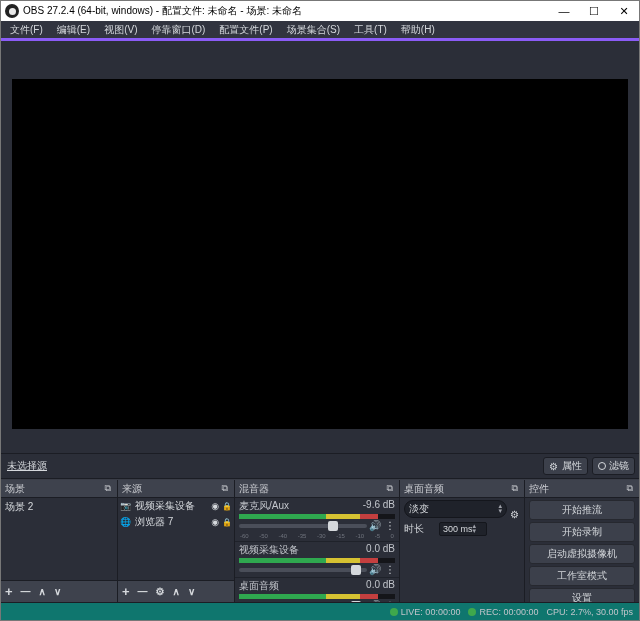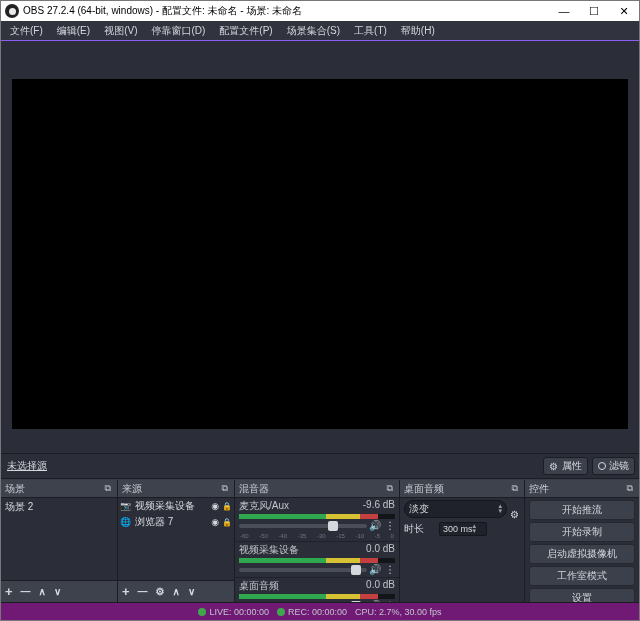--- a/index.html
+++ b/index.html
@@ -3,21 +3,21 @@
 <meta charset="utf-8">
 <style>
   * { box-sizing: border-box; margin: 0; padding: 0; font-family: "Microsoft YaHei", Arial, sans-serif; }
   body { background: #fff; width: 640px; height: 621px; overflow: hidden; position: relative; }
   .window { width: 640px; height: 621px; background: #2b2e38; display: flex; flex-direction: column; border: 1px solid #777; }
   .titlebar { height: 20px; background: #fff; color: #000; display: flex; align-items: center; font-size: 10px; }
   .titlebar .logo { width: 14px; height: 14px; border-radius: 50%; background: #222; margin: 0 4px 0 4px; display:flex;align-items:center;justify-content:center; }
   .titlebar .logo::after{content:"";width:7px;height:7px;border-radius:50%;background:#fff;opacity:.9}
   .titlebar .title { flex: 1; white-space: nowrap; overflow: hidden; }
   .titlebar .winbtn { width: 30px; text-align: center; font-size: 11px; line-height: 20px; }
-  .menubar { height: 20px; background: #31343f; display: flex; align-items: center; padding: 0 2px; border-bottom: 1px solid #8b5cf6; }
+  .menubar { height: 20px; background: #31343f; display: flex; align-items: center; padding: 0 2px; border-bottom: 3px solid #8b5cf6; }
   .menubar span { color: #d5d8dc; font-size: 10px; padding: 2px 7px; }
   .preview-area { flex: 0 0 auto; padding: 38px 11px 24px 11px; }
   .preview { width: 100%; height: 350px; background: #000; }
   .context-row { height: 26px; background: #2b2e38; border-top: 1px solid #1b1d24; border-bottom: 1px solid #1b1d24; display: flex; align-items: center; font-size: 10px; color: #d5d8dc; }
   .context-row .ctxlabel { flex: 1; padding-left: 6px; text-decoration: underline; }
   .ctxbtn { display: flex; align-items: center; background: #3c404b; border: 1px solid #1b1d24; border-radius: 3px; padding: 1px 5px; margin-right: 4px; color: #d5d8dc; font-size: 10px; gap:3px;}
   .gear { width: 10px; height: 10px; display: inline-block; }
   .gear::before { content: "⚙"; font-size: 10px; color: #d5d8dc; line-height: 10px; }
   .filter-icon { width:8px;height:8px;border-radius:50%;border:1px solid #d5d8dc;display:inline-block; }
   .docks { flex: 1; display: flex; border-top: 1px solid #3a3d47; min-height: 0; }
@@ -58,21 +58,21 @@
   .tsel { flex: 1; background: #1f222a; border: 1px solid #14161c; color: #d5d8dc; font-size: 10px; padding: 1px 4px; border-radius: 9px; display:flex; align-items:center; }
   .tsel .spacer{flex:1}
   .updown { font-size:7px; color:#9da0a8; line-height:.7; display:flex; flex-direction:column; }
   .tinput { width: 48px; background: #1f222a; border: 1px solid #14161c; color: #d5d8dc; font-size: 9px; padding: 1px 3px; border-radius: 2px; display:flex;align-items:center; }
   .tlabel { font-size: 10px; color: #d5d8dc; margin-right: 12px; }
 
   .controls { flex: 1; min-width: 100px; }
   .controls .dock-body { padding: 2px 4px; display:flex; flex-direction:column; gap:2px; }
   .cbtn { width: 100%; background: #3c404b; border: 1px solid #26282f; color: #d5d8dc; font-size: 10px; text-align: center; padding: 2px 0; border-radius: 3px; }
 
-  .statusbar { height: 18px; background: #701a75; border-top: 1px solid #1b1d24; display: flex; align-items: center; justify-content: center; font-size: 9px; color: #c2c5cb; padding: 0 6px; gap: 8px; }
+  .statusbar { height: 18px; background: #0f766e; border-top: 1px solid #1b1d24; display: flex; align-items: center; justify-content: flex-end; font-size: 9px; color: #c2c5cb; padding: 0 6px; gap: 8px; }
   .statusbar .dot { width: 8px; height: 8px; border-radius: 50%; background: #3fa84c; display:inline-block; margin-right:3px; vertical-align:middle; }
 </style>
 </head>
 <body>
 
 <div class="window">
 
   <div class="titlebar">
     <span class="logo"></span>
     <span class="title">OBS 27.2.4 (64-bit, windows) - 配置文件: 未命名 - 场景: 未命名</span>

